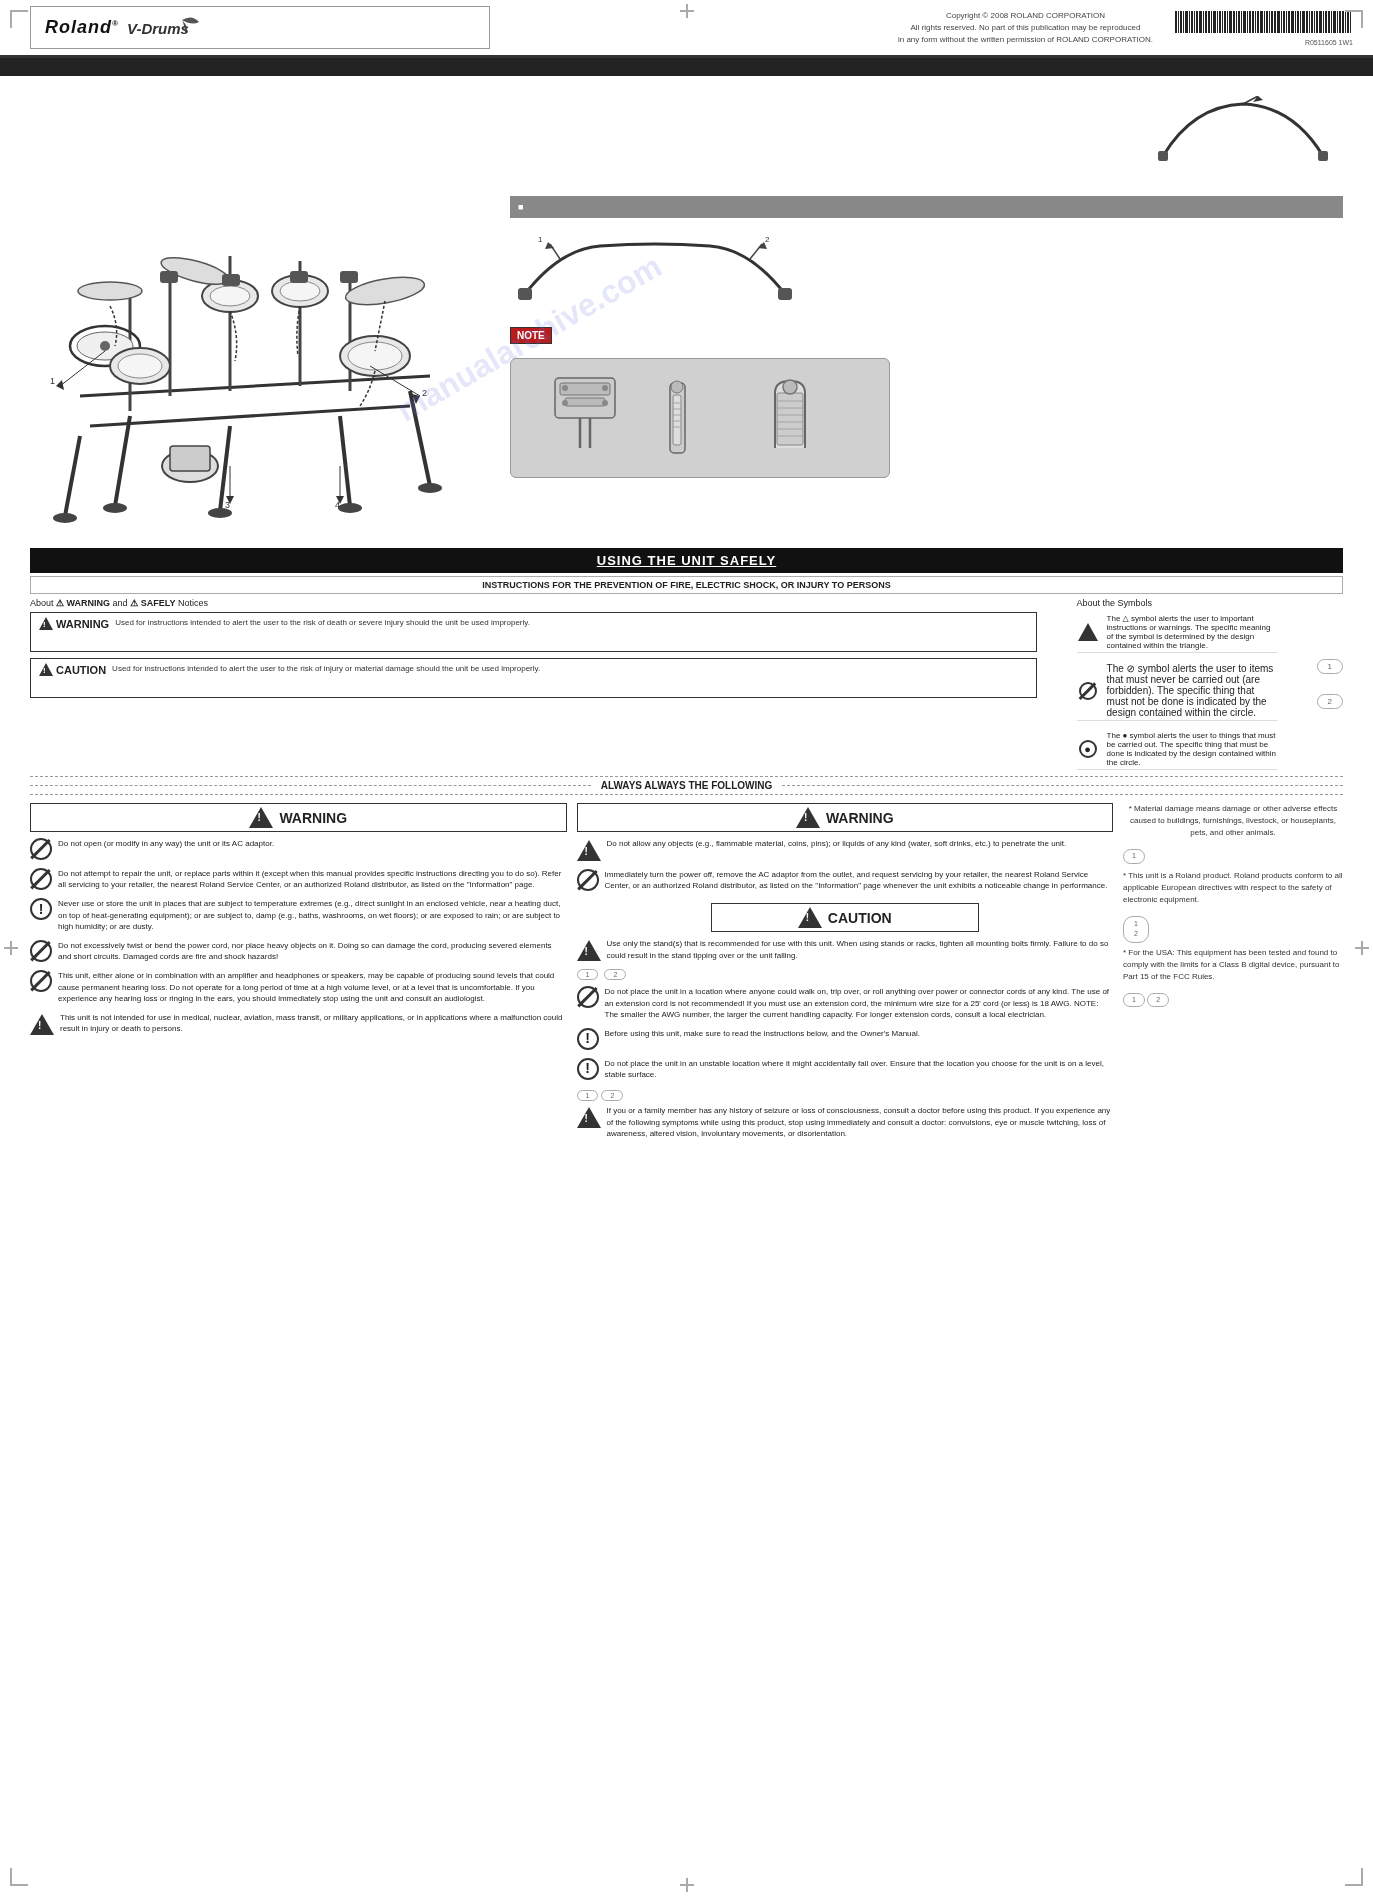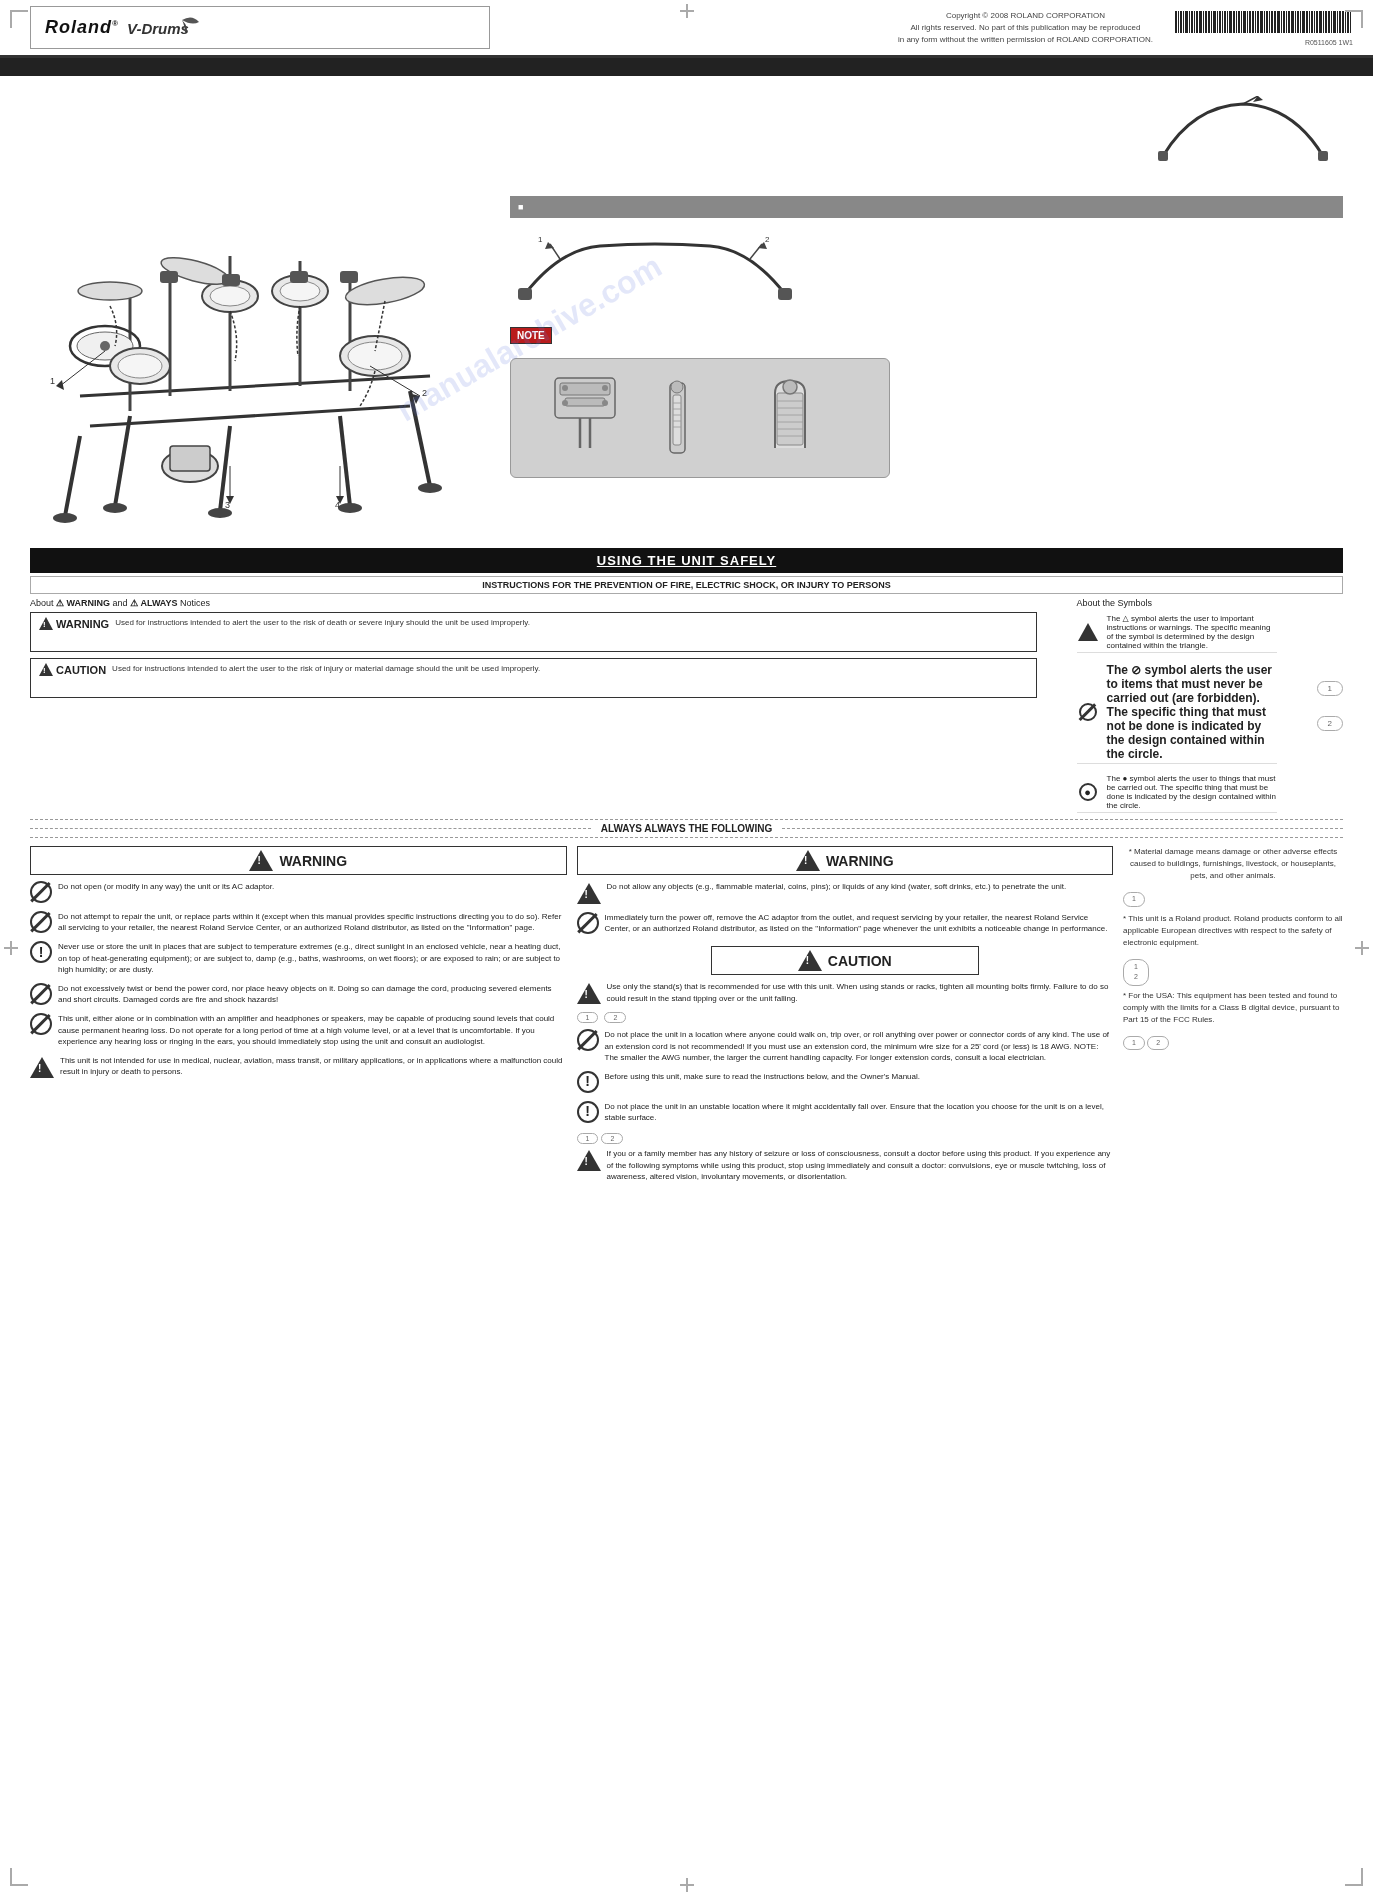--- a/index.html
+++ b/index.html
@@ -728,21 +728,21 @@
     <span>USING THE UNIT SAFELY</span>
   </div>
 
   <div class="instructions-bar">
     <span>INSTRUCTIONS FOR THE PREVENTION OF FIRE, ELECTRIC SHOCK, OR INJURY TO PERSONS</span>
   </div>
 
   <div class="about-row">
     <div class="about-col">
       <div class="about-col-title">
-        About <span style="font-weight:bold;">⚠ WARNING</span> and <span style="font-weight:bold;">⚠ ALWAYS</span> Notices
+        About <span style="font-weight:bold;">⚠ WARNING</span> and <span style="font-weight:bold;">⚠ SAFELY</span> Notices
       </div>
 
       <div class="warning-box-small">
         <div class="warning-label">
           <div class="triangle-warn"></div>
           <span>WARNING</span>
         </div>
         <div style="font-size:8px;line-height:1.4;color:#333;">
           Used for instructions intended to alert the user to the risk of death or severe injury should the unit be used improperly.
         </div>
@@ -765,21 +765,21 @@
         <div class="symbol-row">
           <div class="symbol-icon">
             <div class="tri-up"></div>
           </div>
           <span style="font-size:8px;">The △ symbol alerts the user to important instructions or warnings. The specific meaning of the symbol is determined by the design contained within the triangle.</span>
         </div>
         <div class="symbol-row">
           <div class="symbol-icon">
             <div class="circle-slash"></div>
           </div>
-          <span style="font-size:12px;font-weight:bold;">The ⊘ symbol alerts the user to items that must never be carried out (are forbidden). The specific thing that must not be done is indicated by the design contained within the circle.</span>
+          <span style="font-size:10px;">The ⊘ symbol alerts the user to items that must never be carried out (are forbidden). The specific thing that must not be done is indicated by the design contained within the circle.</span>
         </div>
         <div class="symbol-row">
           <div class="symbol-icon">
             <div class="circle-excl">●</div>
           </div>
           <span style="font-size:8px;">The ● symbol alerts the user to things that must be carried out. The specific thing that must be done is indicated by the design contained within the circle.</span>
         </div>
       </div>
     </div>
 

